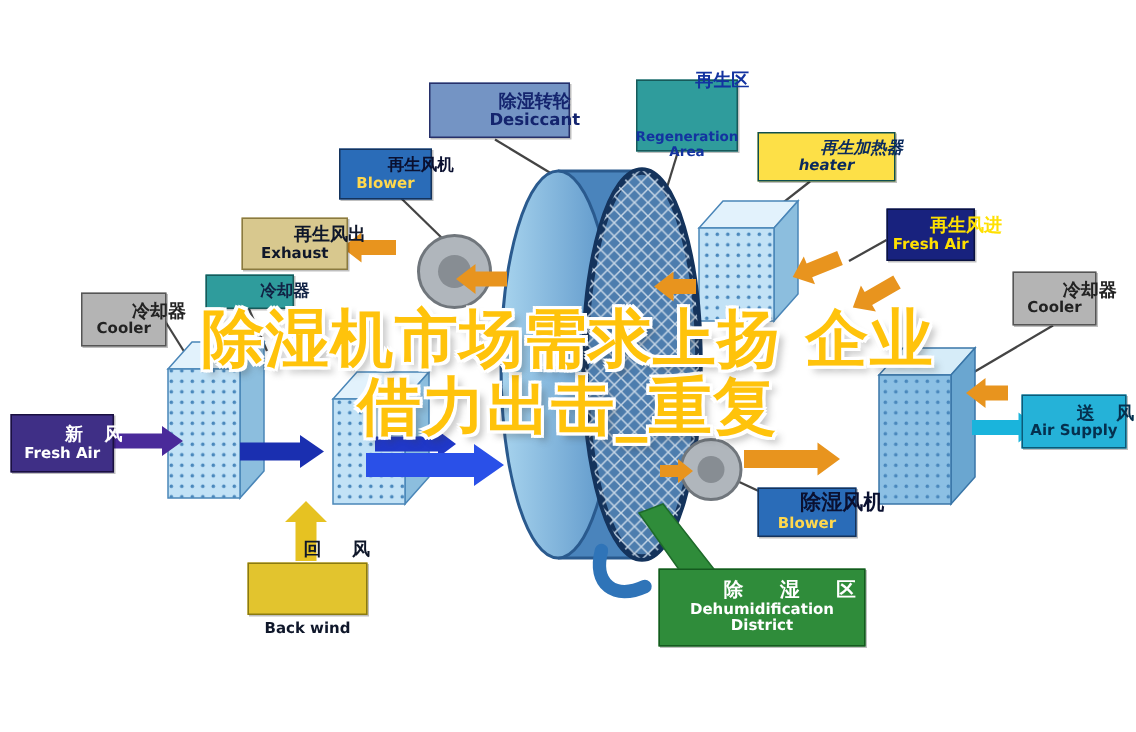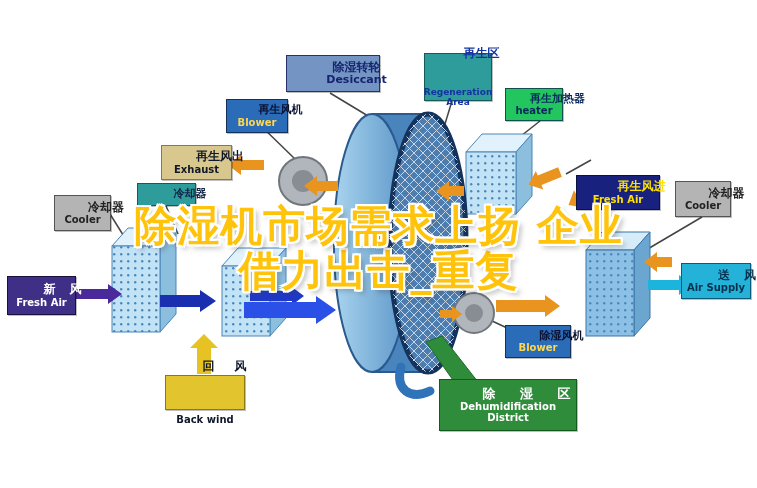--- a/index.html
+++ b/index.html
@@ -16,36 +16,36 @@
   }
   .lbl .zh{font-size:12px;white-space:nowrap;padding-left:47px;}
   .lbl .en{font-size:10px;}
   #lbl-desiccant{left:286px;top:55px;width:94px;height:37px;background:#7494c4;border-color:#27306a;color:#14246e;}
   #lbl-desiccant .en{font-size:11px;padding-left:47px;}
   #lbl-regeneration{left:424px;top:53px;width:68px;height:48px;background:#2f9c9c;border-color:#175a5a;color:#1333a0;gap:28px;}
   #lbl-regeneration .en{font-size:9px;line-height:1.05;}
   #lbl-regen-blower{left:226px;top:99px;width:62px;height:34px;background:#2a6cb8;border-color:#14335c;}
   #lbl-regen-blower .zh{color:#0a1030;font-size:11px;}
   #lbl-regen-blower .en{color:#ffd84d;}
-  #lbl-heater{left:505px;top:88px;width:58px;height:33px;background:#22c55e;border-color:#0f4f4f;color:#0a2a5e;}
+  #lbl-heater{left:505px;top:88px;width:92px;height:33px;background:#fde047;border-color:#0f4f4f;color:#0a2a5e;font-style:italic;}
   #lbl-heater .zh{font-size:11px;}
   #lbl-exhaust{left:161px;top:145px;width:71px;height:35px;background:#d8c88e;border-color:#8a7a40;color:#0f172a;}
-  #lbl-regen-fresh-air{left:576px;top:139px;width:84px;height:35px;background:#18227e;border-color:#0a1240;color:#ffe000;margin-top:36px;}
+  #lbl-regen-fresh-air{left:591px;top:139px;width:59px;height:35px;background:#18227e;border-color:#0a1240;color:#ffe000;}
   #lbl-cooler-left{left:54px;top:195px;width:57px;height:36px;background:#b4b4b4;border-color:#555;color:#222;}
   #lbl-cooler-mid{left:137px;top:183px;width:59px;height:23px;background:#2f9c9c;border-color:#175a5a;color:#112244;}
   #lbl-cooler-mid .zh{font-size:11px;}
   #lbl-cooler-right{left:675px;top:181px;width:56px;height:36px;background:#b4b4b4;border-color:#555;color:#222;}
   #lbl-fresh-air{left:7px;top:276px;width:69px;height:39px;background:#3f2f86;border-color:#1a1040;color:#fff;}
   #lbl-fresh-air .zh{letter-spacing:5px;}
   #lbl-air-supply{left:681px;top:263px;width:70px;height:36px;background:#25b2d8;border-color:#0a5a78;color:#05304e;}
   #lbl-air-supply .zh{letter-spacing:5px;}
   #lbl-back-wind{left:165px;top:375px;width:80px;height:35px;background:#e2c42e;border-color:#8a7a10;color:#0f172a;gap:40px;}
   #lbl-back-wind .zh{letter-spacing:8px;}
   #lbl-dehumid-blower{left:505px;top:325px;width:66px;height:33px;background:#2a6cb8;border-color:#14335c;}
-  #lbl-dehumid-blower .zh{color:#0a1030;font-size:11px;}
+  #lbl-dehumid-blower .zh{color:#0a1030;font-size:14px;}
   #lbl-dehumid-blower .en{color:#ffd84d;}
   #lbl-dehumid-district{left:439px;top:379px;width:138px;height:52px;background:#2f8c3a;border-color:#145a1e;color:#fff;}
   #lbl-dehumid-district .zh{font-size:13px;letter-spacing:10px;}
   #lbl-dehumid-district .en{font-size:10px;line-height:1.1;}
   .title-line{
     position:absolute;left:0;width:757px;z-index:6;text-align:center;
     font-weight:bold;font-size:42px;color:#ffc30b;letter-spacing:1px;
     text-shadow:
       -2px -2px 0 #fff, 2px -2px 0 #fff, -2px 2px 0 #fff, 2px 2px 0 #fff,
       0 -2px 0 #fff, 0 2px 0 #fff, -2px 0 0 #fff, 2px 0 0 #fff,

